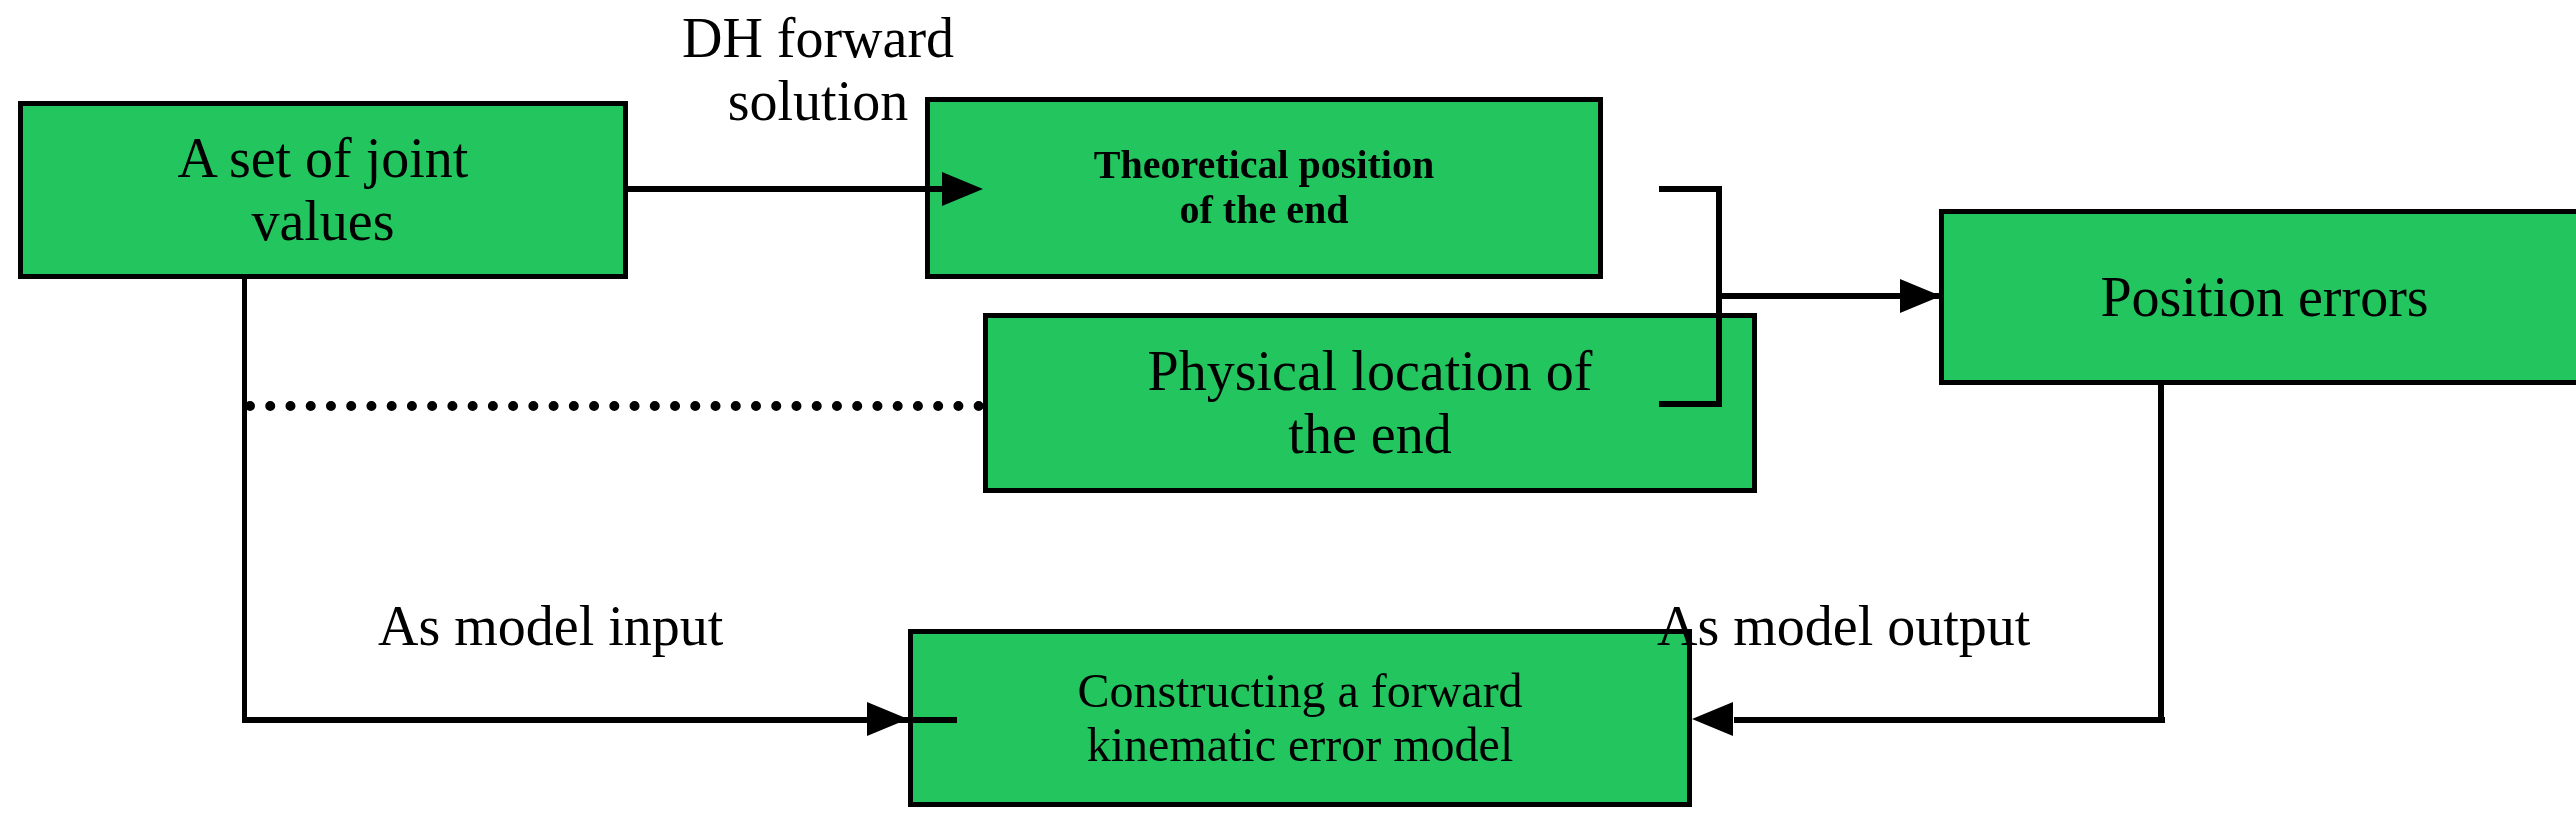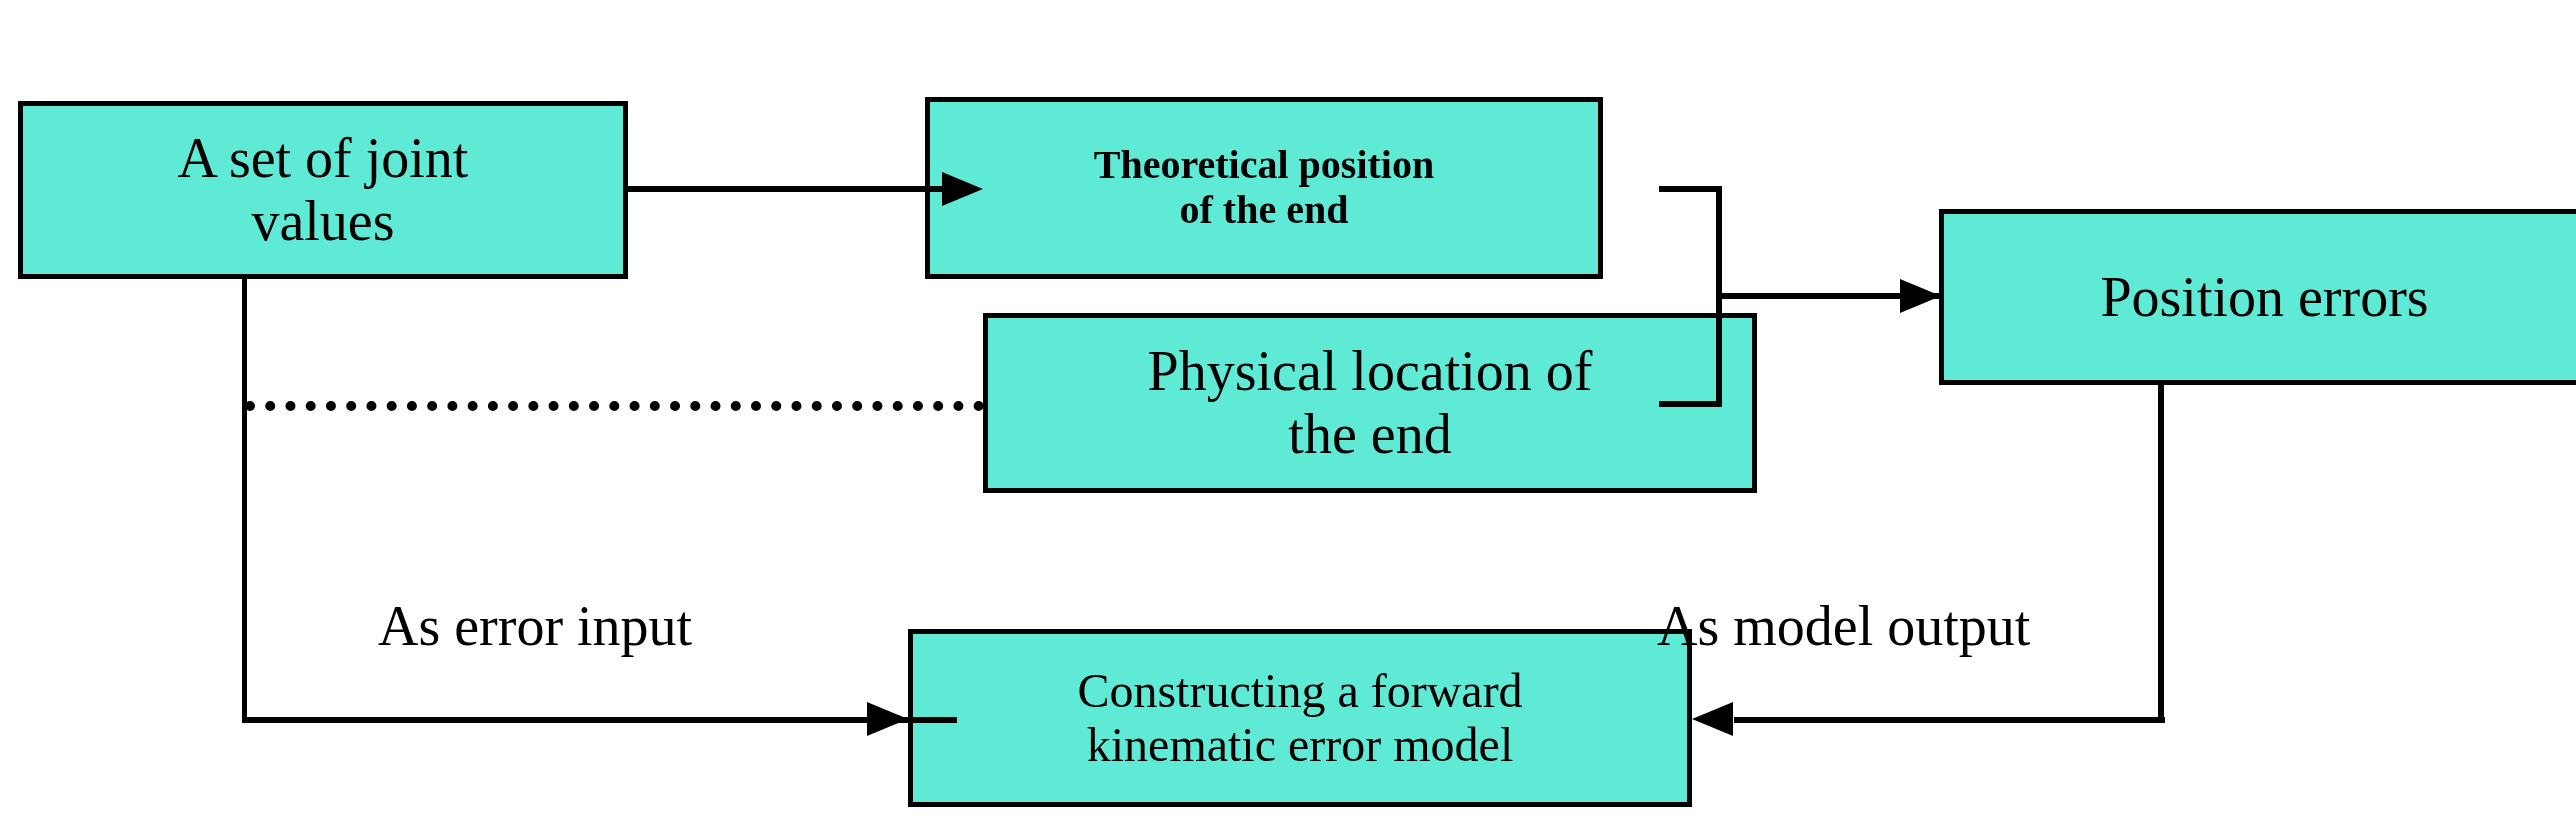--- a/index.html
+++ b/index.html
@@ -13,21 +13,21 @@
     width: 2576px;
     height: 837px;
     background: #ffffff;
     overflow: hidden;
     font-family: "Liberation Serif", "DejaVu Serif", serif;
   }
   .node {
     position: absolute;
     box-sizing: border-box;
     border: 5.4px solid #000000;
-    background: #5eead4;
+    background: #22c55e;
     display: flex;
     align-items: center;
     justify-content: center;
     text-align: center;
     color: #000000;
     line-height: 1.12;
     font-family: "Liberation Serif", "DejaVu Serif", serif;
   }
   .node .node-label {
     display: block;
@@ -122,19 +122,21 @@
   <div class="hline" style="left:1716px; top:293px; width:227px;"></div>
   <div class="arrow-right" style="left:1900px; top:279px;"></div>
 
   <div class="hline" style="left:242px; top:717px; width:715px;"></div>
   <div class="arrow-right" style="left:867px; top:702px;"></div>
 
   <div class="vline" style="left:2158px; top:385px; height:338px;"></div>
   <div class="hline" style="left:1734px; top:717px; width:431px;"></div>
   <div class="arrow-left" style="left:1692px; top:702px;"></div>
 
+  <div class="edge-label" id="label-dh">DH forward
+solution</div>
 
-  <div class="edge-label" id="label-input">As error input</div>
+  <div class="edge-label" id="label-input">As model input</div>
 
   <div class="edge-label" id="label-output">As model output</div>
 
 </div>
 
 
 </body></html>

